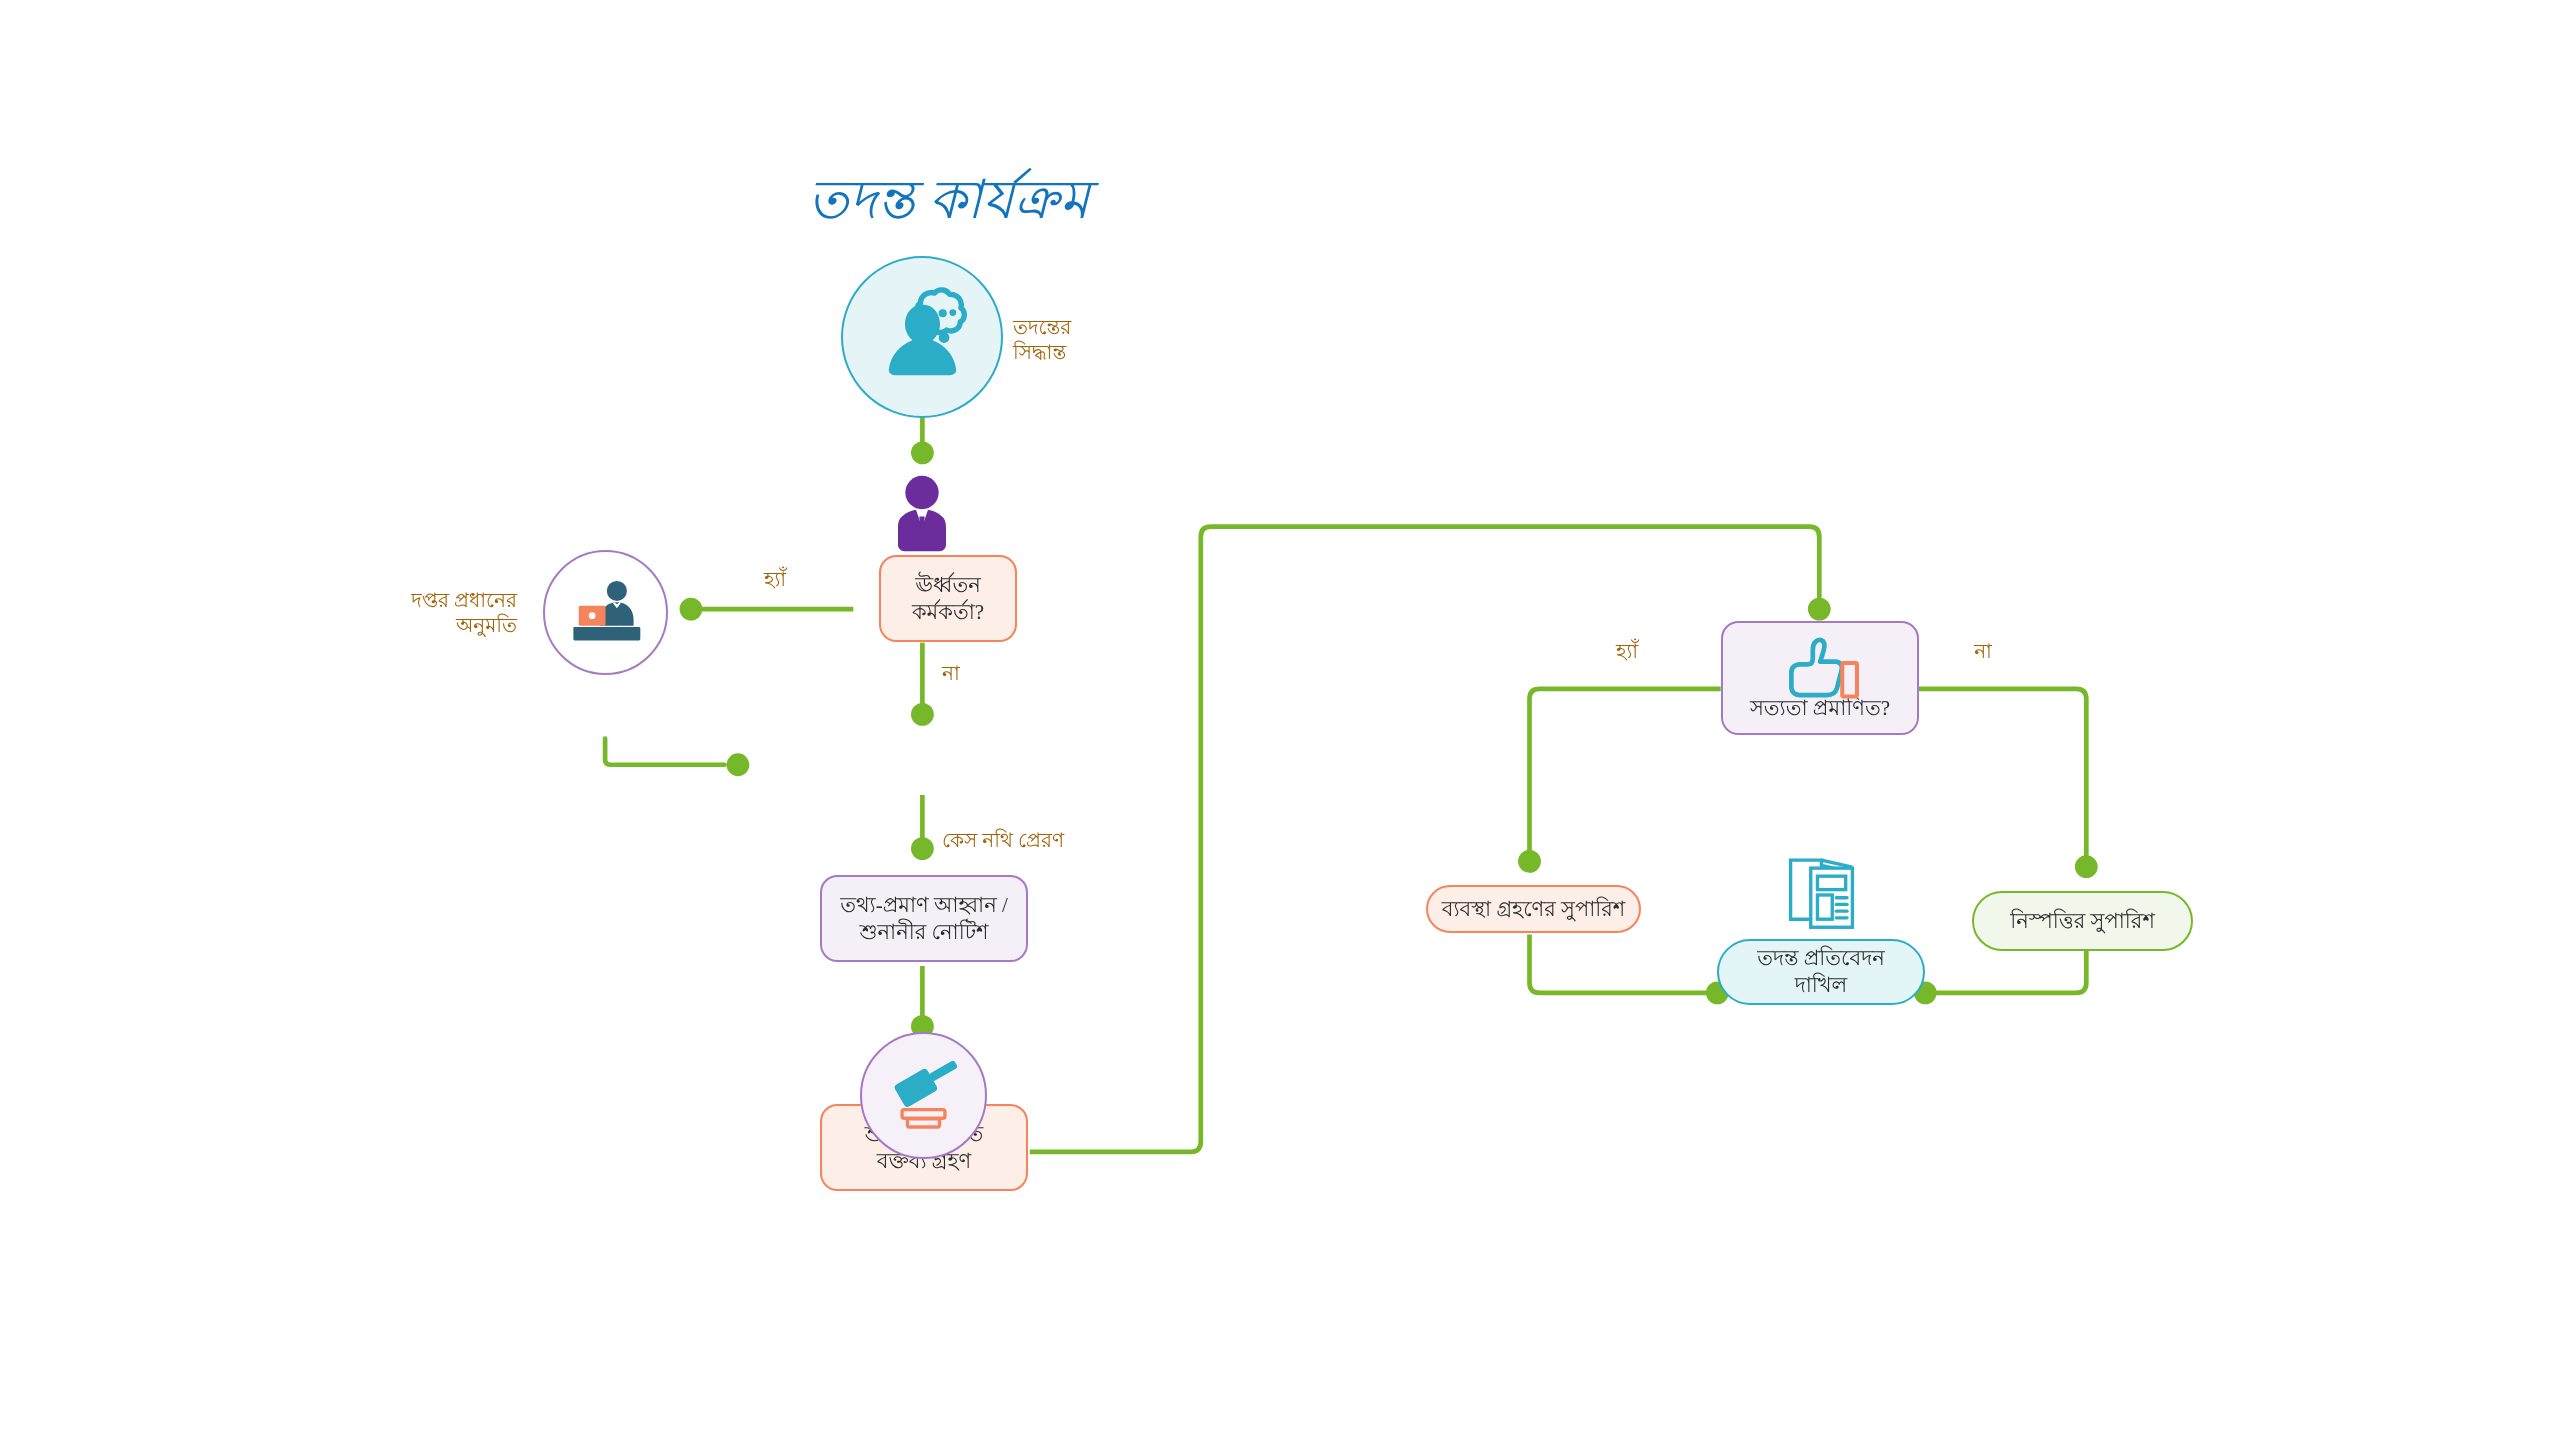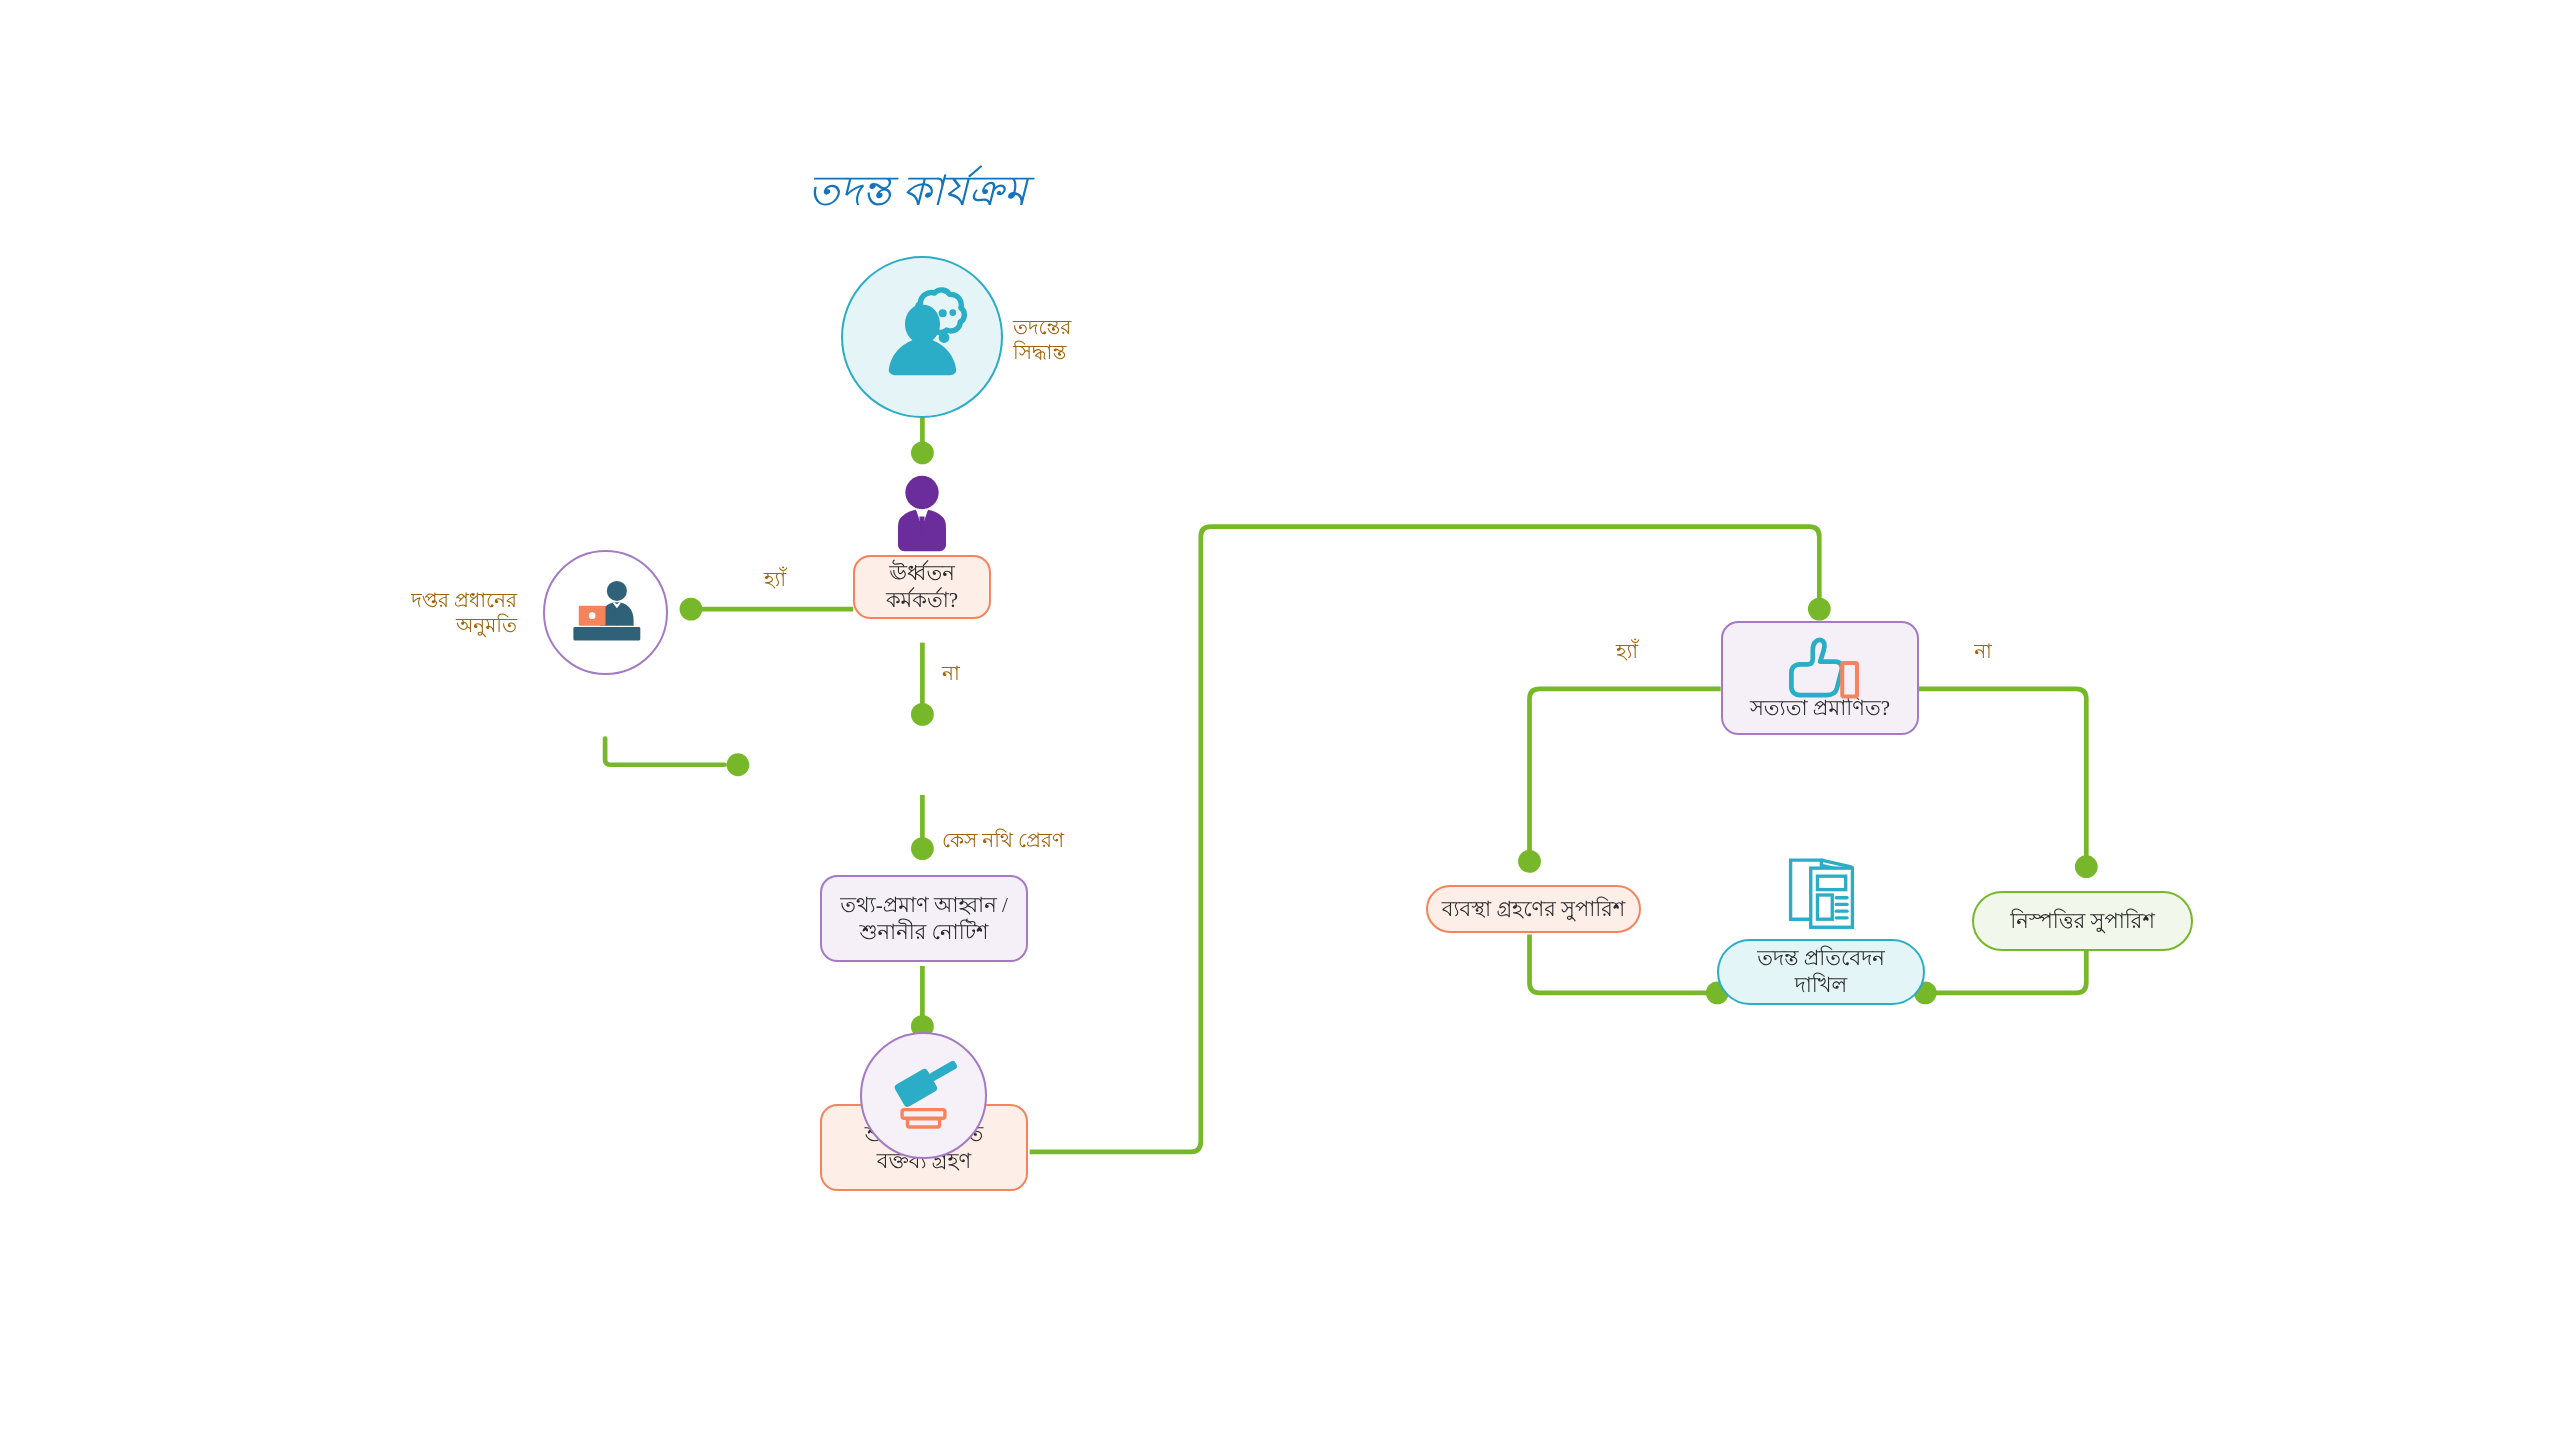--- a/index.html
+++ b/index.html
@@ -32,21 +32,21 @@
     z-index: 1;
     pointer-events: none;
   }
 
   
   .title {
     position: absolute;
     z-index: 5;
     color: #1274bd;
     font-style: italic;
-    font-size: 42px;
+    font-size: 54px;
     font-family: "Liberation Serif", "DejaVu Serif", serif;
     white-space: nowrap;
     letter-spacing: 0.3px;
   }
 
   
   .node {
     position: absolute;
     z-index: 3;
     box-sizing: border-box;
@@ -181,21 +181,21 @@
   <div class="icon-free" style="left:884px; top:475px; width:76px; height:79px;">
     <svg width="76" height="79" viewBox="0 0 114 118">
       <circle cx="57" cy="26" r="25" fill="#6a2d9b"></circle>
       <path d="M27 62 C33 56 42 53 48 52 L57 78 L66 52 C72 53 81 56 87 62
                C92 66 93 72 93 80 L93 104 C93 110 89 114 83 114
                L31 114 C25 114 21 110 21 104 L21 80 C21 72 22 66 27 62 Z" fill="#6a2d9b"></path>
       <path d="M48 52 L57 62 L66 52 L62 50 L57 54 L52 50 Z" fill="#ffffff"></path>
       <path d="M53 62 L61 62 L59 86 L57 90 L55 86 Z" fill="#6a2d9b"></path>
     </svg>
   </div>
-  <div class="node rounded n-orange" style="left:853px; top:555px; width:138px; height:64px;">
+  <div class="node rounded n-orange" style="left:879px; top:555px; width:138px; height:87px;">
     <span>ঊর্ধ্বতন
 কর্মকর্তা?</span>
   </div>
 
   <div class="circle-node c-white" style="left:543px; top:550px; width:125px; height:125px;">
     <svg width="87" height="74" viewBox="0 0 130 110">
 
       <circle cx="82" cy="22" r="15" fill="#2f6179"></circle>
       <path d="M64 46 C69 41 76 39 82 39 C88 39 95 41 100 46
                C105 51 107 58 107 66 L107 74 L57 74 L57 66 C57 58 59 51 64 46 Z" fill="#2f6179"></path>

